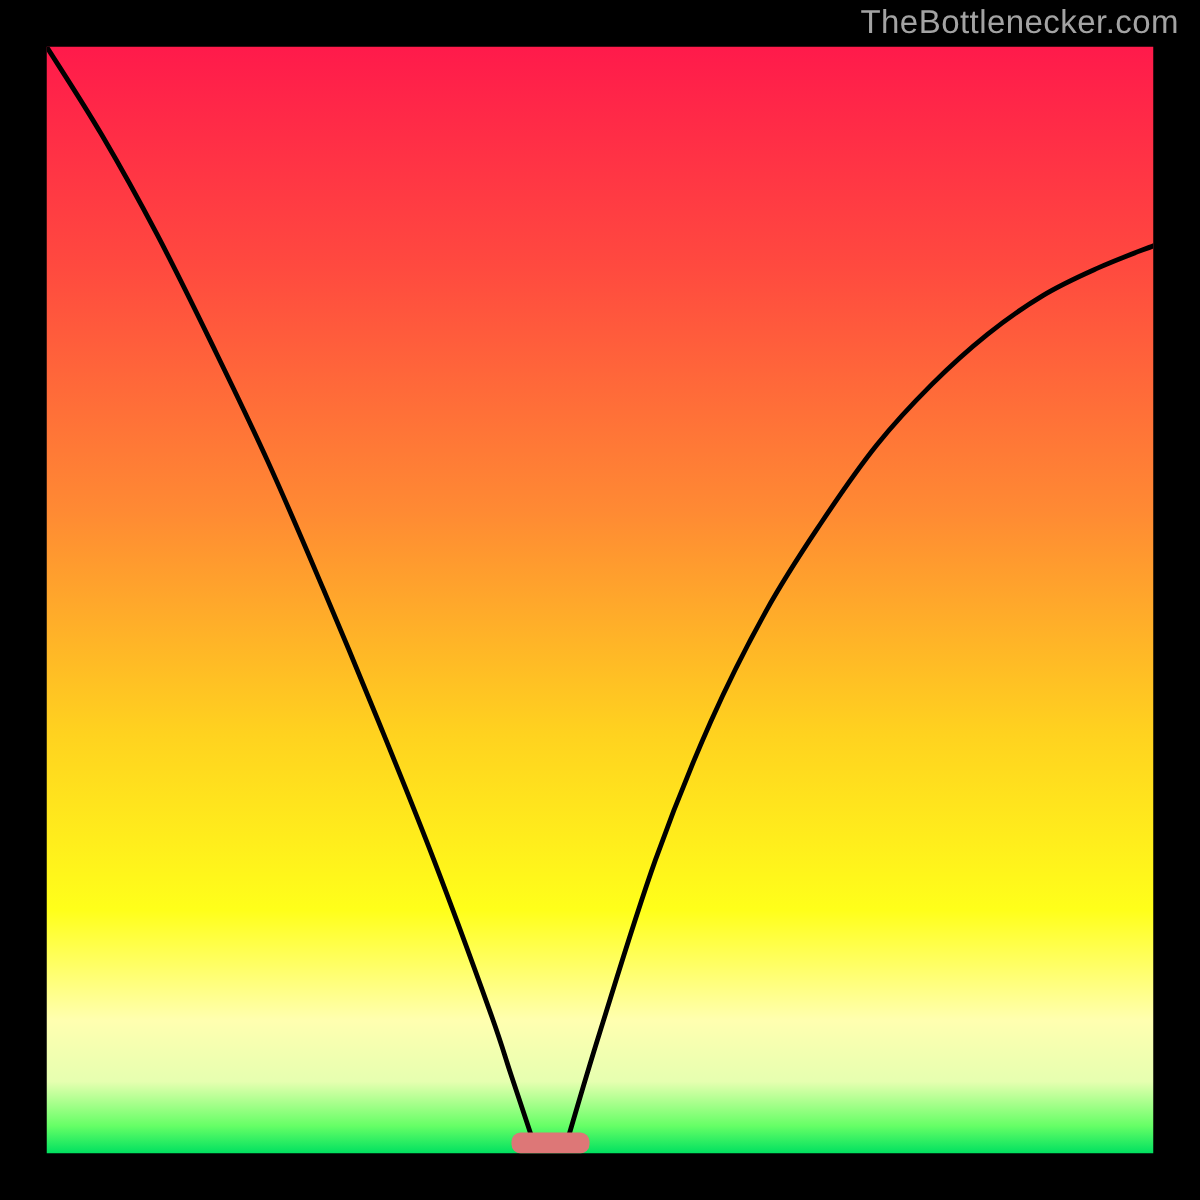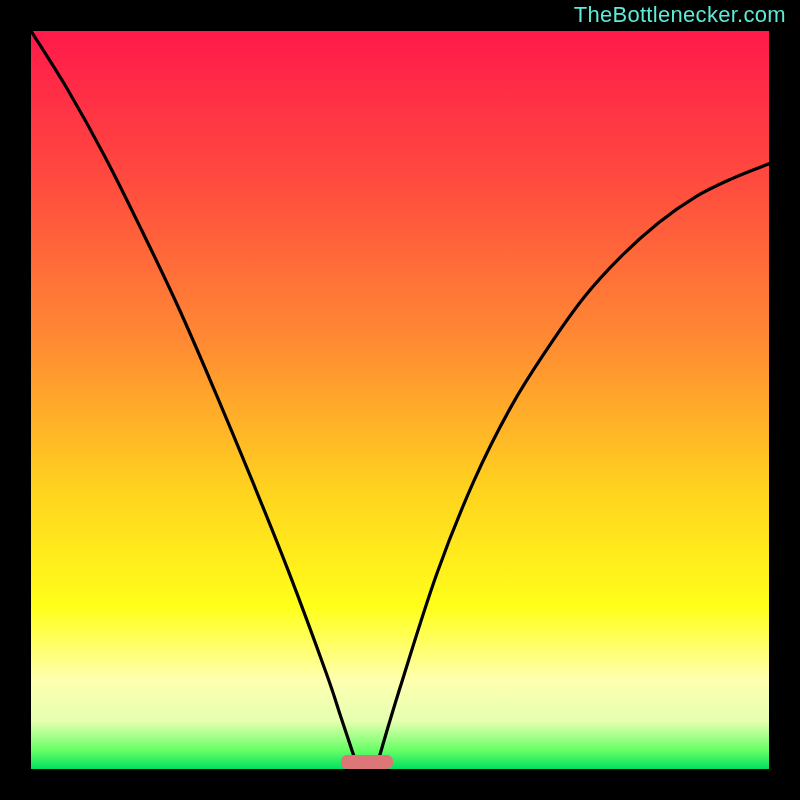--- a/index.html
+++ b/index.html
@@ -22,21 +22,21 @@
   .plot {
     position: absolute;
     overflow: hidden;
   }
   .gradient {
     position: absolute;
     inset: 0;
   }
   .watermark {
     position: absolute;
-    color: #5eead4;
+    color: #a3a3a3;
     font-size: 22px;
     font-weight: 400;
     letter-spacing: 0.3px;
   }
   svg.curves {
     position: absolute;
     inset: 0;
   }
   .marker {
     position: absolute;

